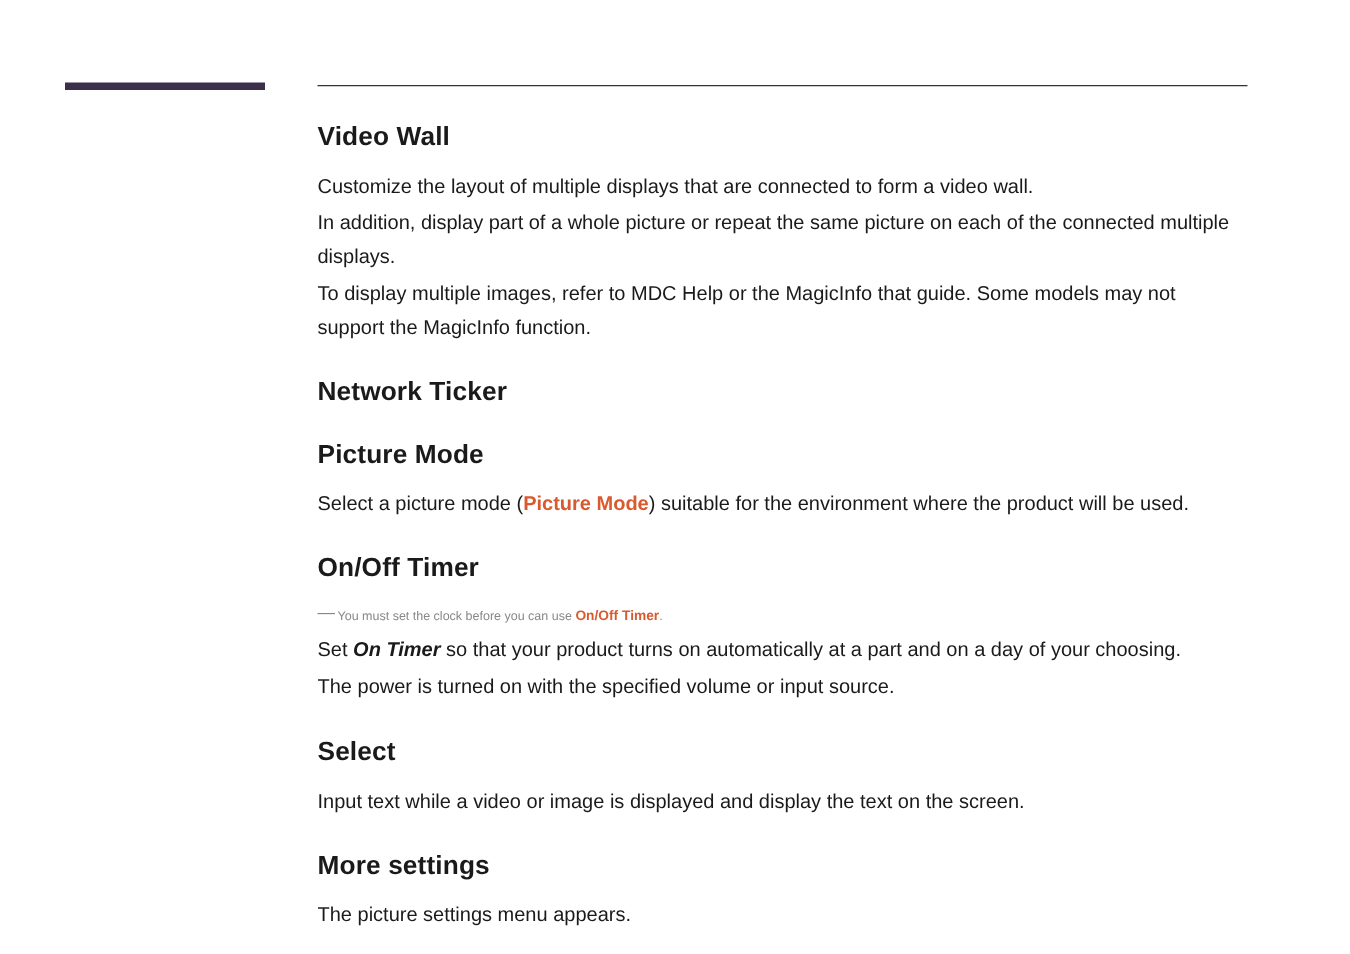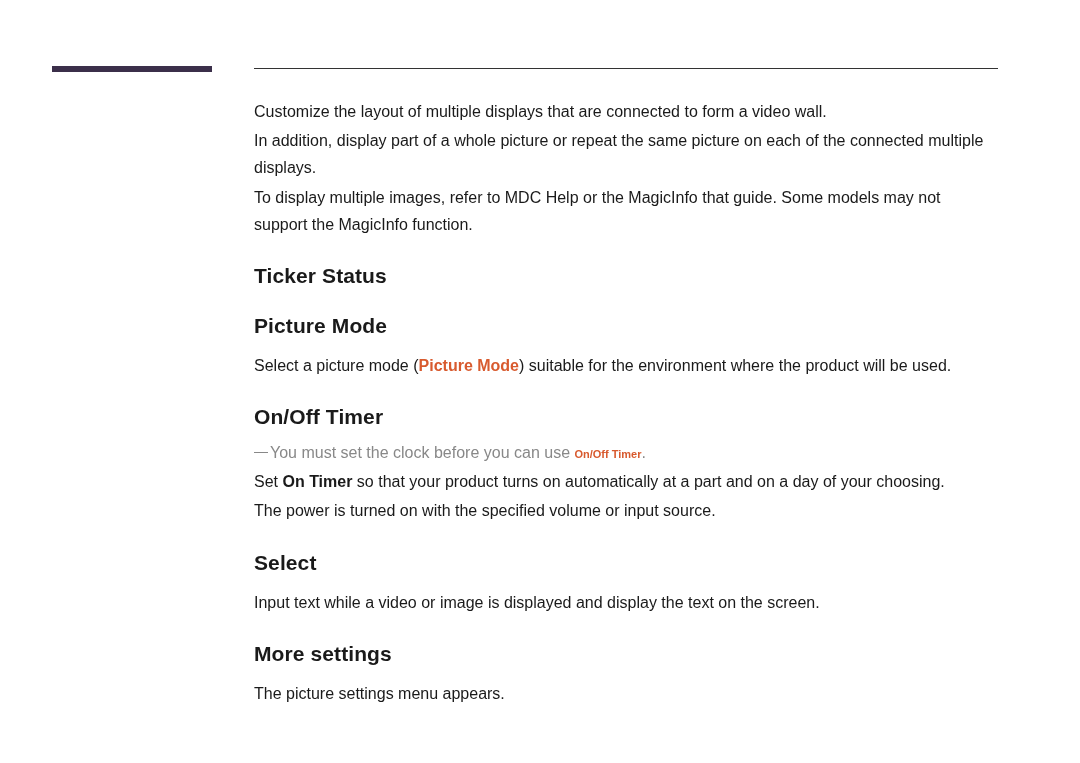--- a/index.html
+++ b/index.html
@@ -57,50 +57,52 @@
     font-weight: 700;
   }
   .note-dash {
     color: #888888;
     font-size: 14px;
     vertical-align: 2px;
     margin-right: 2px;
   }
   .note-text {
     color: #888888;
-    font-size: 16px;
+    font-size: 10px;
   }
   .note-highlight {
     color: #d85a2e;
     font-weight: 700;
     font-size: 11px;
   }
   .note-line {
     margin-bottom: 6px;
   }
   .bold-inline {
     font-weight: 700;
+    font-style: italic;
   }
 </style>
 </head>
 <body>
 
 <div class="accent-bar"></div>
 <div class="horizontal-rule"></div>
 
 <div class="content">
 
   <div class="section-block">
+    <div class="section-heading">Video Wall</div>
     <div class="body-text">Customize the layout of multiple displays that are connected to form a video wall.</div>
     <div class="body-text">In addition, display part of a whole picture or repeat the same picture on each of the connected multiple displays.</div>
     <div class="body-text">To display multiple images, refer to MDC Help or the MagicInfo that guide. Some models may not support the MagicInfo function.</div>
   </div>
 
   <div class="section-block">
-    <div class="section-heading">Ticker Status</div>
+    <div class="section-heading">Network Ticker</div>
   </div>
 
   <div class="section-block">
     <div class="section-heading">Picture Mode</div>
     <div class="body-text">
       <span>Select a picture mode (</span><span class="em-highlight">Picture Mode</span><span>) suitable for the environment where the product will be used.</span>
     </div>
   </div>
 
   <div class="section-block">

